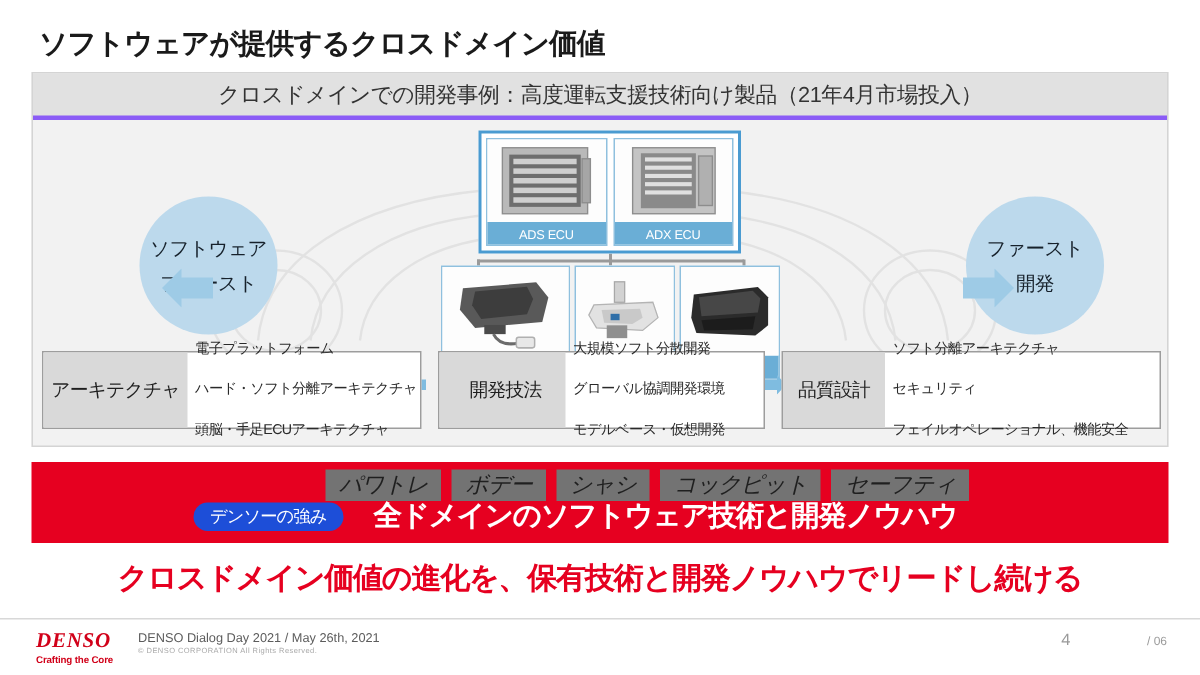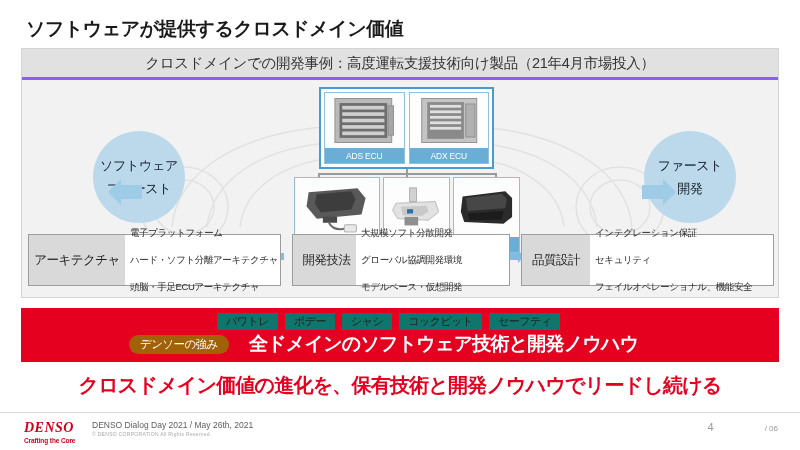--- a/index.html
+++ b/index.html
@@ -158,21 +158,21 @@
     display: flex;
     align-items: center;
     justify-content: center;
     font-size: 12.5px;
     color: #1f1f1f;
     letter-spacing: -0.5px;
     padding: 0 6px;
     white-space: nowrap;
   }
   .cap-box.b1 .cap-title { width: 96px; }
-  .cap-box.b2 .cap-title { width: 63px; padding-left: 10px; }
+  .cap-box.b2 .cap-title { width: 84px; padding-left: 10px; }
   .cap-box.b3 .cap-title { width: 68px; }
   .cap-lines {
     flex: 1;
     display: flex;
     flex-direction: column;
     justify-content: center;
     padding: 0 5px;
     gap: 13px;
   }
   .cap-lines span {
@@ -196,31 +196,32 @@
     width: 758px; height: 54px;
     background: #e60020;
   }
   .domain-chips {
     position: absolute;
     left: 196px; top: 5px;
     display: flex;
     gap: 7px;
   }
   .chip {
-    background: #0f766e;
+    background: #737373;
     color: #1f1f1f;
-    font-size: 11px;
+    font-size: 15px;
     padding: 1px 9px;
     letter-spacing: -0.5px;
     white-space: nowrap;
+    font-style: italic;
   }
   .strength-pill {
     position: absolute;
     left: 108px; top: 27px;
-    background: #a16207;
+    background: #1d4ed8;
     color: #ffffff;
     font-size: 11.5px;
     border-radius: 11px;
     padding: 2px 11px;
     letter-spacing: -0.6px;
     white-space: nowrap;
   }
   .strength-text {
     position: absolute;
     left: 228px; top: 23px;
@@ -436,21 +437,21 @@
       <div class="cap-lines">
         <span>大規模ソフト分散開発</span>
         <span>グローバル協調開発環境</span>
         <span>モデルベース・仮想開発</span>
       </div>
     </div>
 
     <div class="cap-box b3">
       <div class="cap-title">品質設計</div>
       <div class="cap-lines">
-        <span>インテグレーション保証</span>
+        <span>ソフト分離アーキテクチャ</span>
         <span>セキュリティ</span>
         <span>フェイルオペレーショナル、機能安全</span>
       </div>
     </div>
 
   </div>
 
 </div>
 
 <div class="red-banner">

